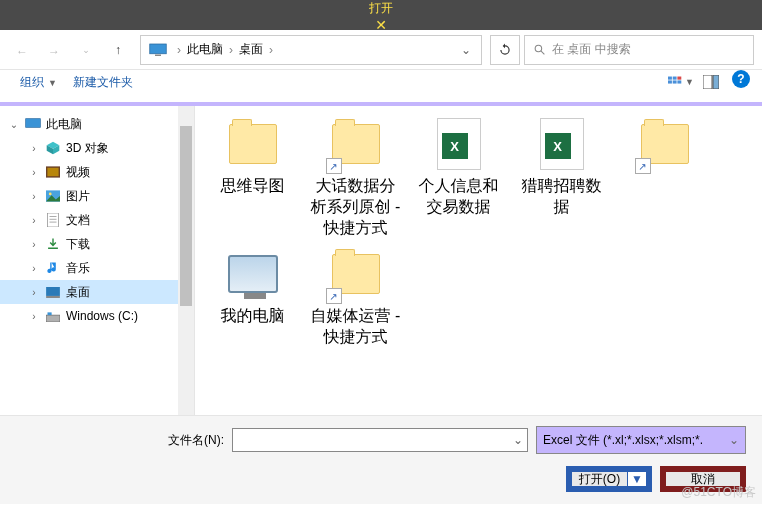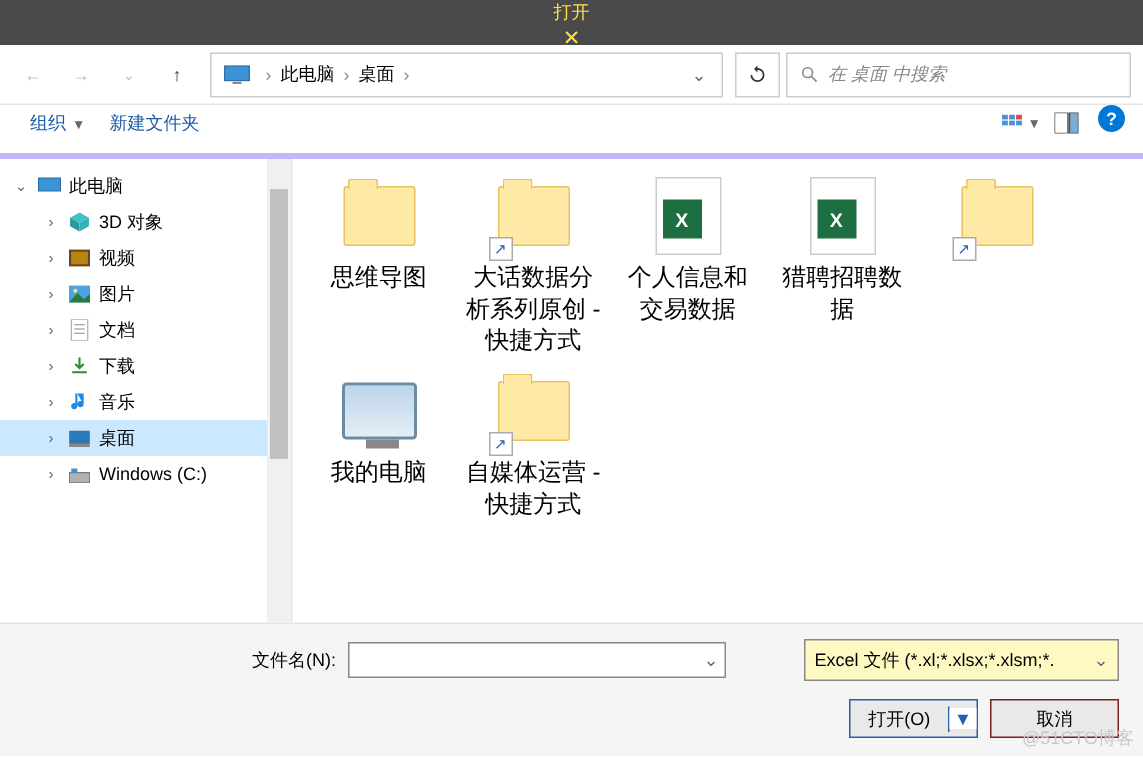--- a/index.html
+++ b/index.html
@@ -9,21 +9,21 @@
 .titlebar .title { flex: 1; font-size: 12px; }
 .titlebar .close { width: 40px; text-align: center; font-size: 14px; cursor: pointer; }
 .navbar { height: 40px; display: flex; align-items: center; padding: 4px 8px; gap: 4px; border-bottom: 1px solid #e5e5e5; }
 .nav-btn { width: 28px; height: 28px; display: flex; align-items: center; justify-content: center; color: #333; }
 .nav-btn.disabled { color: #bbb; }
 .breadcrumb { flex: 1; height: 30px; border: 1px solid #ccc; display: flex; align-items: center; padding: 0 4px; margin: 0 4px; }
 .breadcrumb .pc-icon { width: 18px; height: 14px; margin: 0 4px; }
 .breadcrumb span.sep { margin: 0 6px; color: #888; }
 .bc-drop { margin-left: auto; color: #666; padding: 0 6px; }
 .refresh { width: 30px; height: 30px; border: 1px solid #ccc; display: flex; align-items: center; justify-content: center; }
-.search { width: 230px; height: 30px; border: 1px solid #ccc; display: flex; align-items: center; padding: 0 8px; color: #888; gap: 6px; font-style: italic; }
+.search { width: 230px; height: 30px; border: 1px solid #ccc; display: flex; align-items: center; padding: 0 8px; color: #888; gap: 6px; }
 .toolbar { height: 36px; display: flex; align-items: flex-start; padding: 0 12px; border-bottom: 4px solid #c4b5fd; }
 .tool-btn { padding: 4px 8px; display: flex; align-items: center; gap: 4px; color: #1a5aa8; cursor: default; }
 .tool-drop { font-size: 9px; color: #666; }
 .toolbar .spacer { flex: 1; }
 .toolbar .view-icon { width: 26px; height: 24px; display: flex; align-items: center; justify-content: center; margin-left: 4px; }
 .help-icon { width: 18px; height: 18px; border-radius: 50%; background: #0078d7; color: #fff; display: flex; align-items: center; justify-content: center; font-size: 12px; font-weight: bold; margin-left: 8px; }
 .body { display: flex; height: 309px; }
 .tree { width: 195px; border-right: 1px solid #e5e5e5; padding: 6px 0; overflow: hidden; position: relative; }
 .tree-item { display: flex; align-items: center; height: 24px; padding-left: 8px; gap: 4px; cursor: default; }
 .tree-item.child { padding-left: 28px; }
@@ -40,23 +40,23 @@
 .folder-shape::before { content: ""; position: absolute; top: -6px; left: 2px; width: 18px; height: 6px; background: #ffe9a6; border: 1px solid #e8c260; border-bottom: none; border-radius: 2px 2px 0 0; }
 .shortcut-arrow { position: absolute; bottom: -2px; left: -2px; width: 16px; height: 16px; background: #fff; border: 1px solid #aaa; display: flex; align-items: center; justify-content: center; font-size: 10px; color: #2a5db0; }
 .excel-shape { width: 44px; height: 52px; background: #fff; border: 1px solid #ccc; position: relative; }
 .excel-badge { position: absolute; left: 4px; top: 14px; width: 26px; height: 26px; background: #1d6f42; color: #fff; display: flex; align-items: center; justify-content: center; font-weight: bold; font-size: 13px; }
 .pc-shape { width: 50px; height: 38px; border: 2px solid #6b8ba4; border-radius: 3px; background: linear-gradient(#bcd5ea, #e4eef6); position: relative; }
 .pc-shape::after { content: ""; position: absolute; bottom: -8px; left: 14px; width: 22px; height: 6px; background: #888; }
 .footer { border-top: 1px solid #e5e5e5; padding: 10px 16px 12px; background: #f5f5f5; }
 .filename-row { display: flex; align-items: center; gap: 8px; margin-bottom: 12px; padding-left: 130px; }
 .filename-row label { width: 78px; text-align: right; }
 .filename-input { flex: 1; height: 24px; border: 1px solid #888; background: #fff; display: flex; align-items: center; justify-content: flex-end; padding-right: 4px; }
-.filetype { width: 210px; height: 24px; border: 1px solid #888; background: #fef9c3; display: flex; align-items: center; padding: 13px 6px; justify-content: space-between; margin-left: 44px; }
+.filetype { width: 210px; height: 24px; border: 1px solid #888; background: #c4b5fd; display: flex; align-items: center; padding: 13px 6px; justify-content: space-between; }
 .button-row { display: flex; justify-content: flex-end; gap: 8px; }
-.btn { height: 26px; border: 1px solid #7f1d1d; background: #e9e9e9; display: flex; align-items: center; justify-content: center; cursor: default; }
+.btn { height: 26px; border: 6px solid #7f1d1d; background: #e9e9e9; display: flex; align-items: center; justify-content: center; cursor: default; }
 .btn.open { width: 86px; display: flex; }
 .btn.open .main { flex: 1; display: flex; align-items: center; justify-content: center; border-right: 1px solid #2a5db0; }
 .btn.open .dd { width: 18px; background: #fff; color: #2a5db0; display: flex; align-items: center; justify-content: center; }
 .btn.open { border-color: #2a5db0; }
 .btn.cancel { width: 86px; }
 .watermark { position: absolute; right: 6px; bottom: 4px; color: #c8c8c8; font-size: 12px; }
 svg { display: block; }
 </style>
 </head>
 <body>

